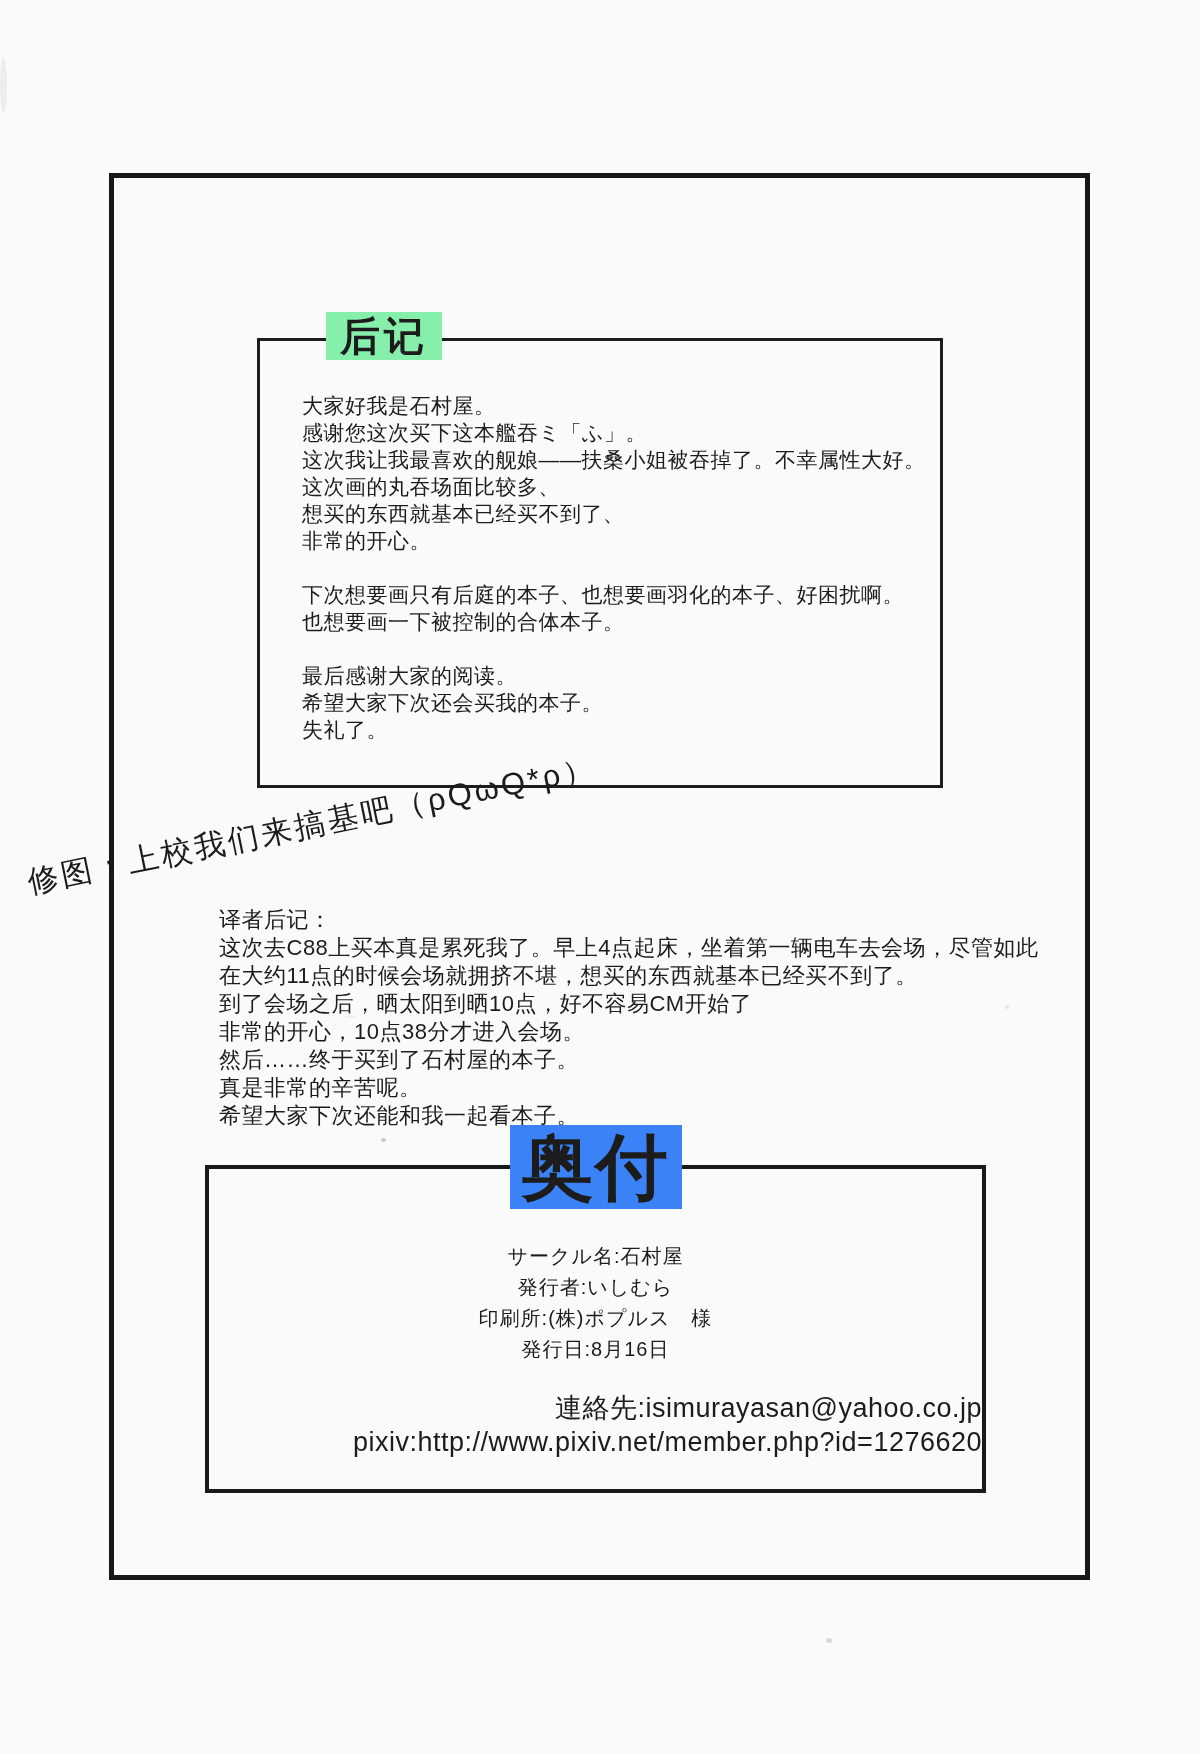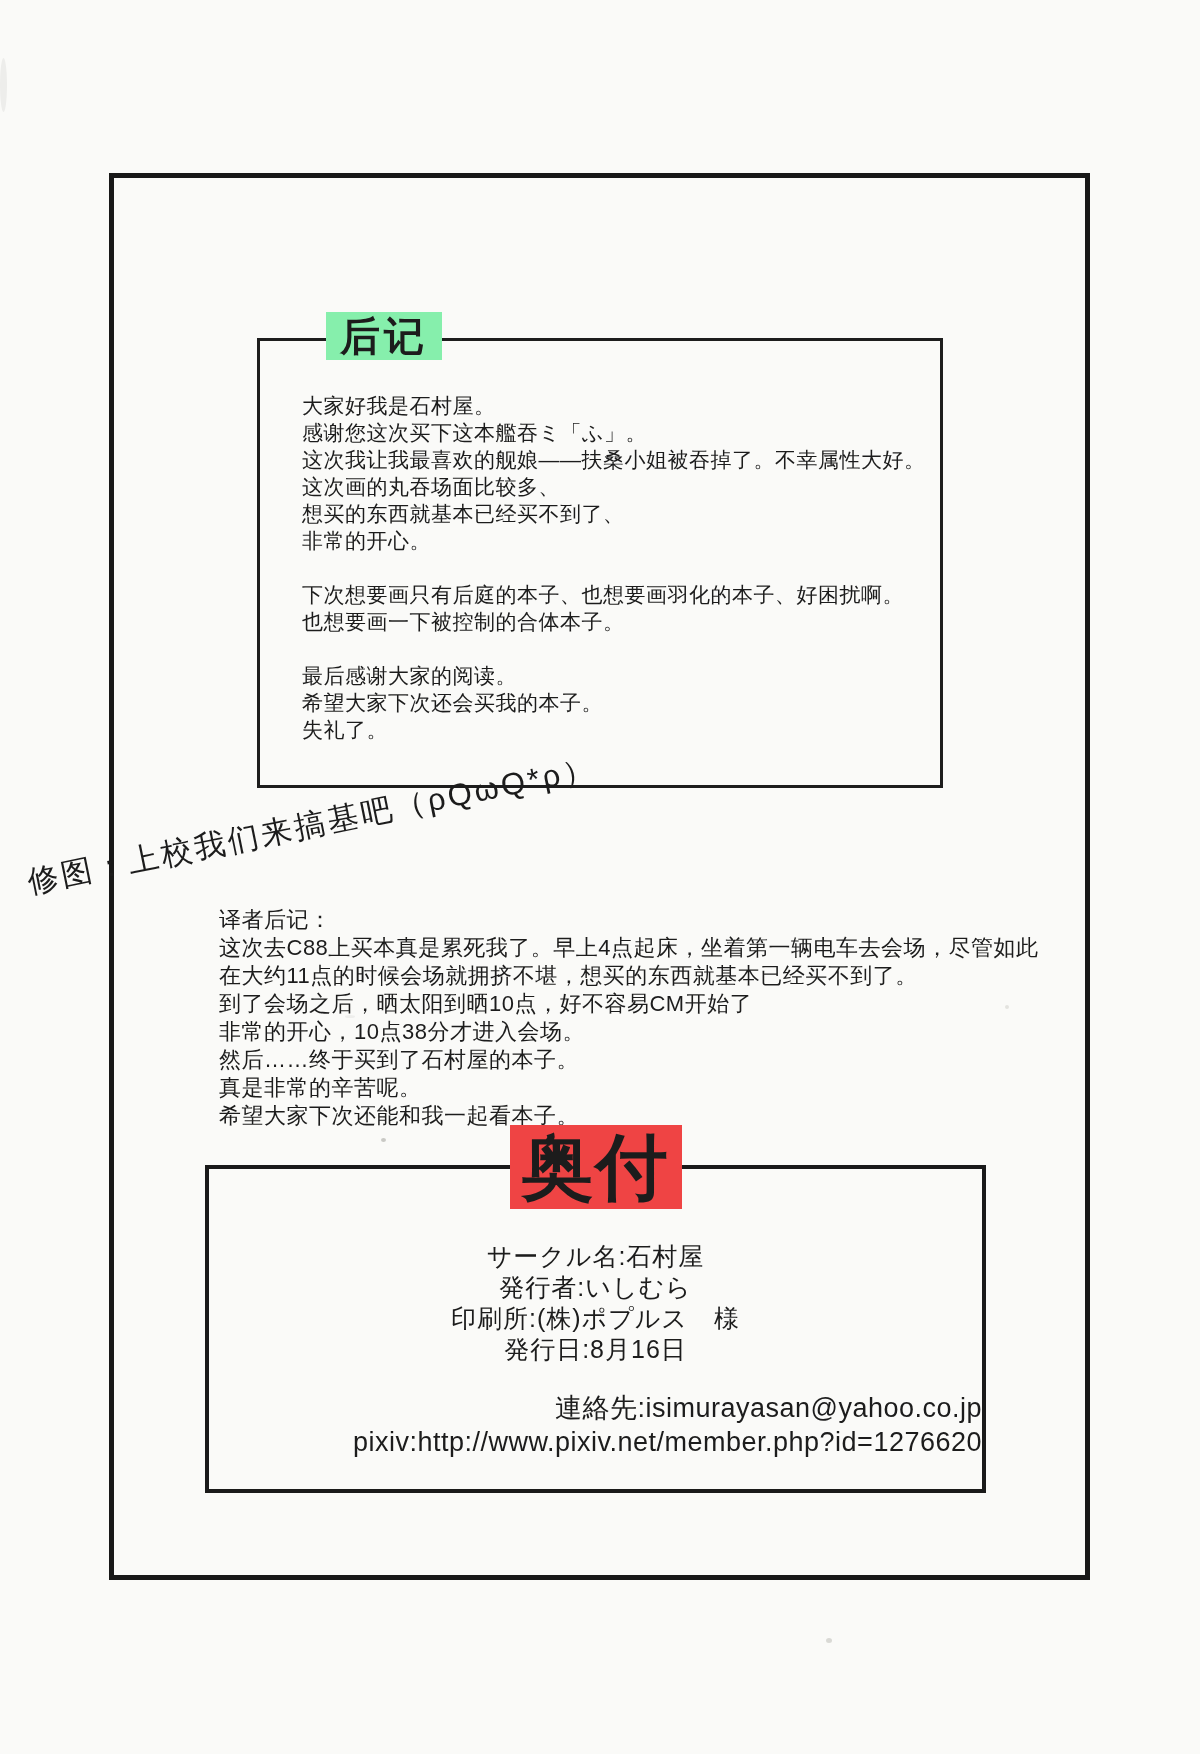--- a/index.html
+++ b/index.html
@@ -88,30 +88,30 @@
     box-sizing: border-box;
   }
   .colophon-title {
     left: 50%;
     transform: translateX(-50%);
     top: -44px;
     font-size: 72px;
     line-height: 84px;
     font-weight: 700;
     letter-spacing: 2px;
-    background: #ef4444;
+    background: #3b82f6;
     padding: 0 12px;
     white-space: nowrap;
   }
   .colophon-info {
     left: 0;
     top: 72px;
     width: 100%;
     text-align: center;
-    font-size: 25px;
+    font-size: 20px;
     line-height: 31px;
     font-weight: 500;
     letter-spacing: 1px;
   }
   .colophon-contact {
     left: 0;
     top: 222px;
     width: 100%;
     text-align: right;
     font-size: 27px;

